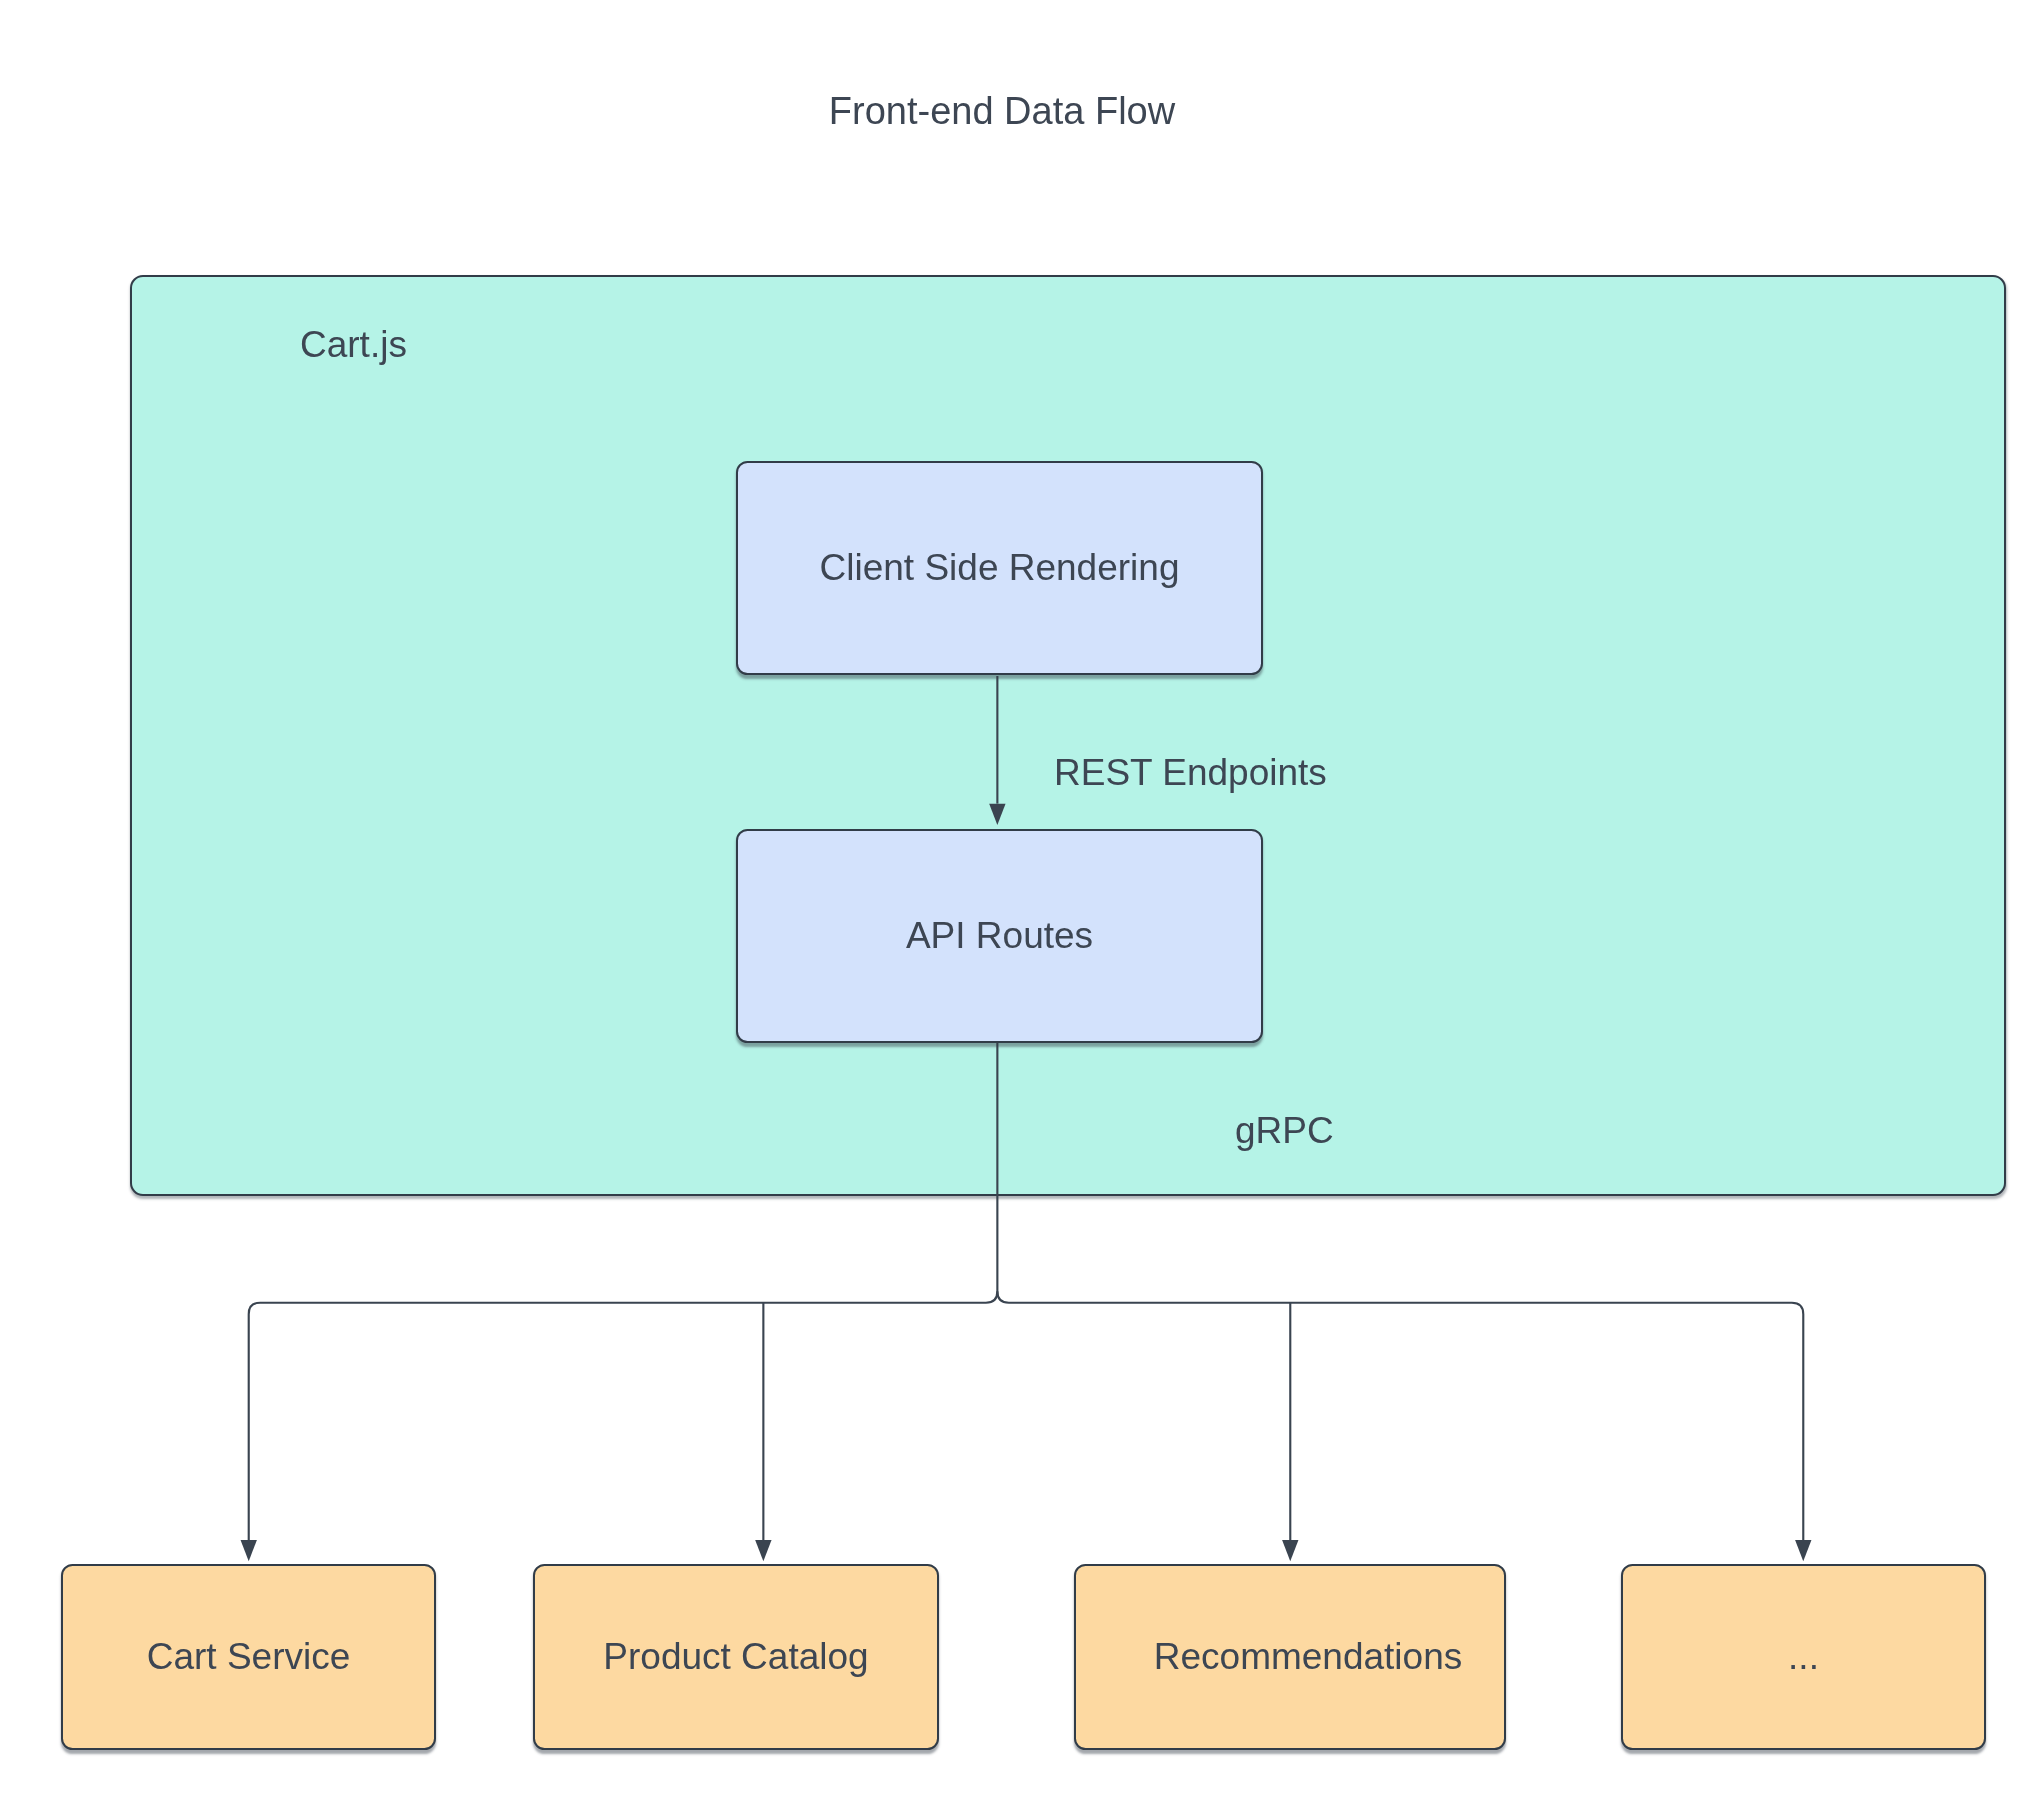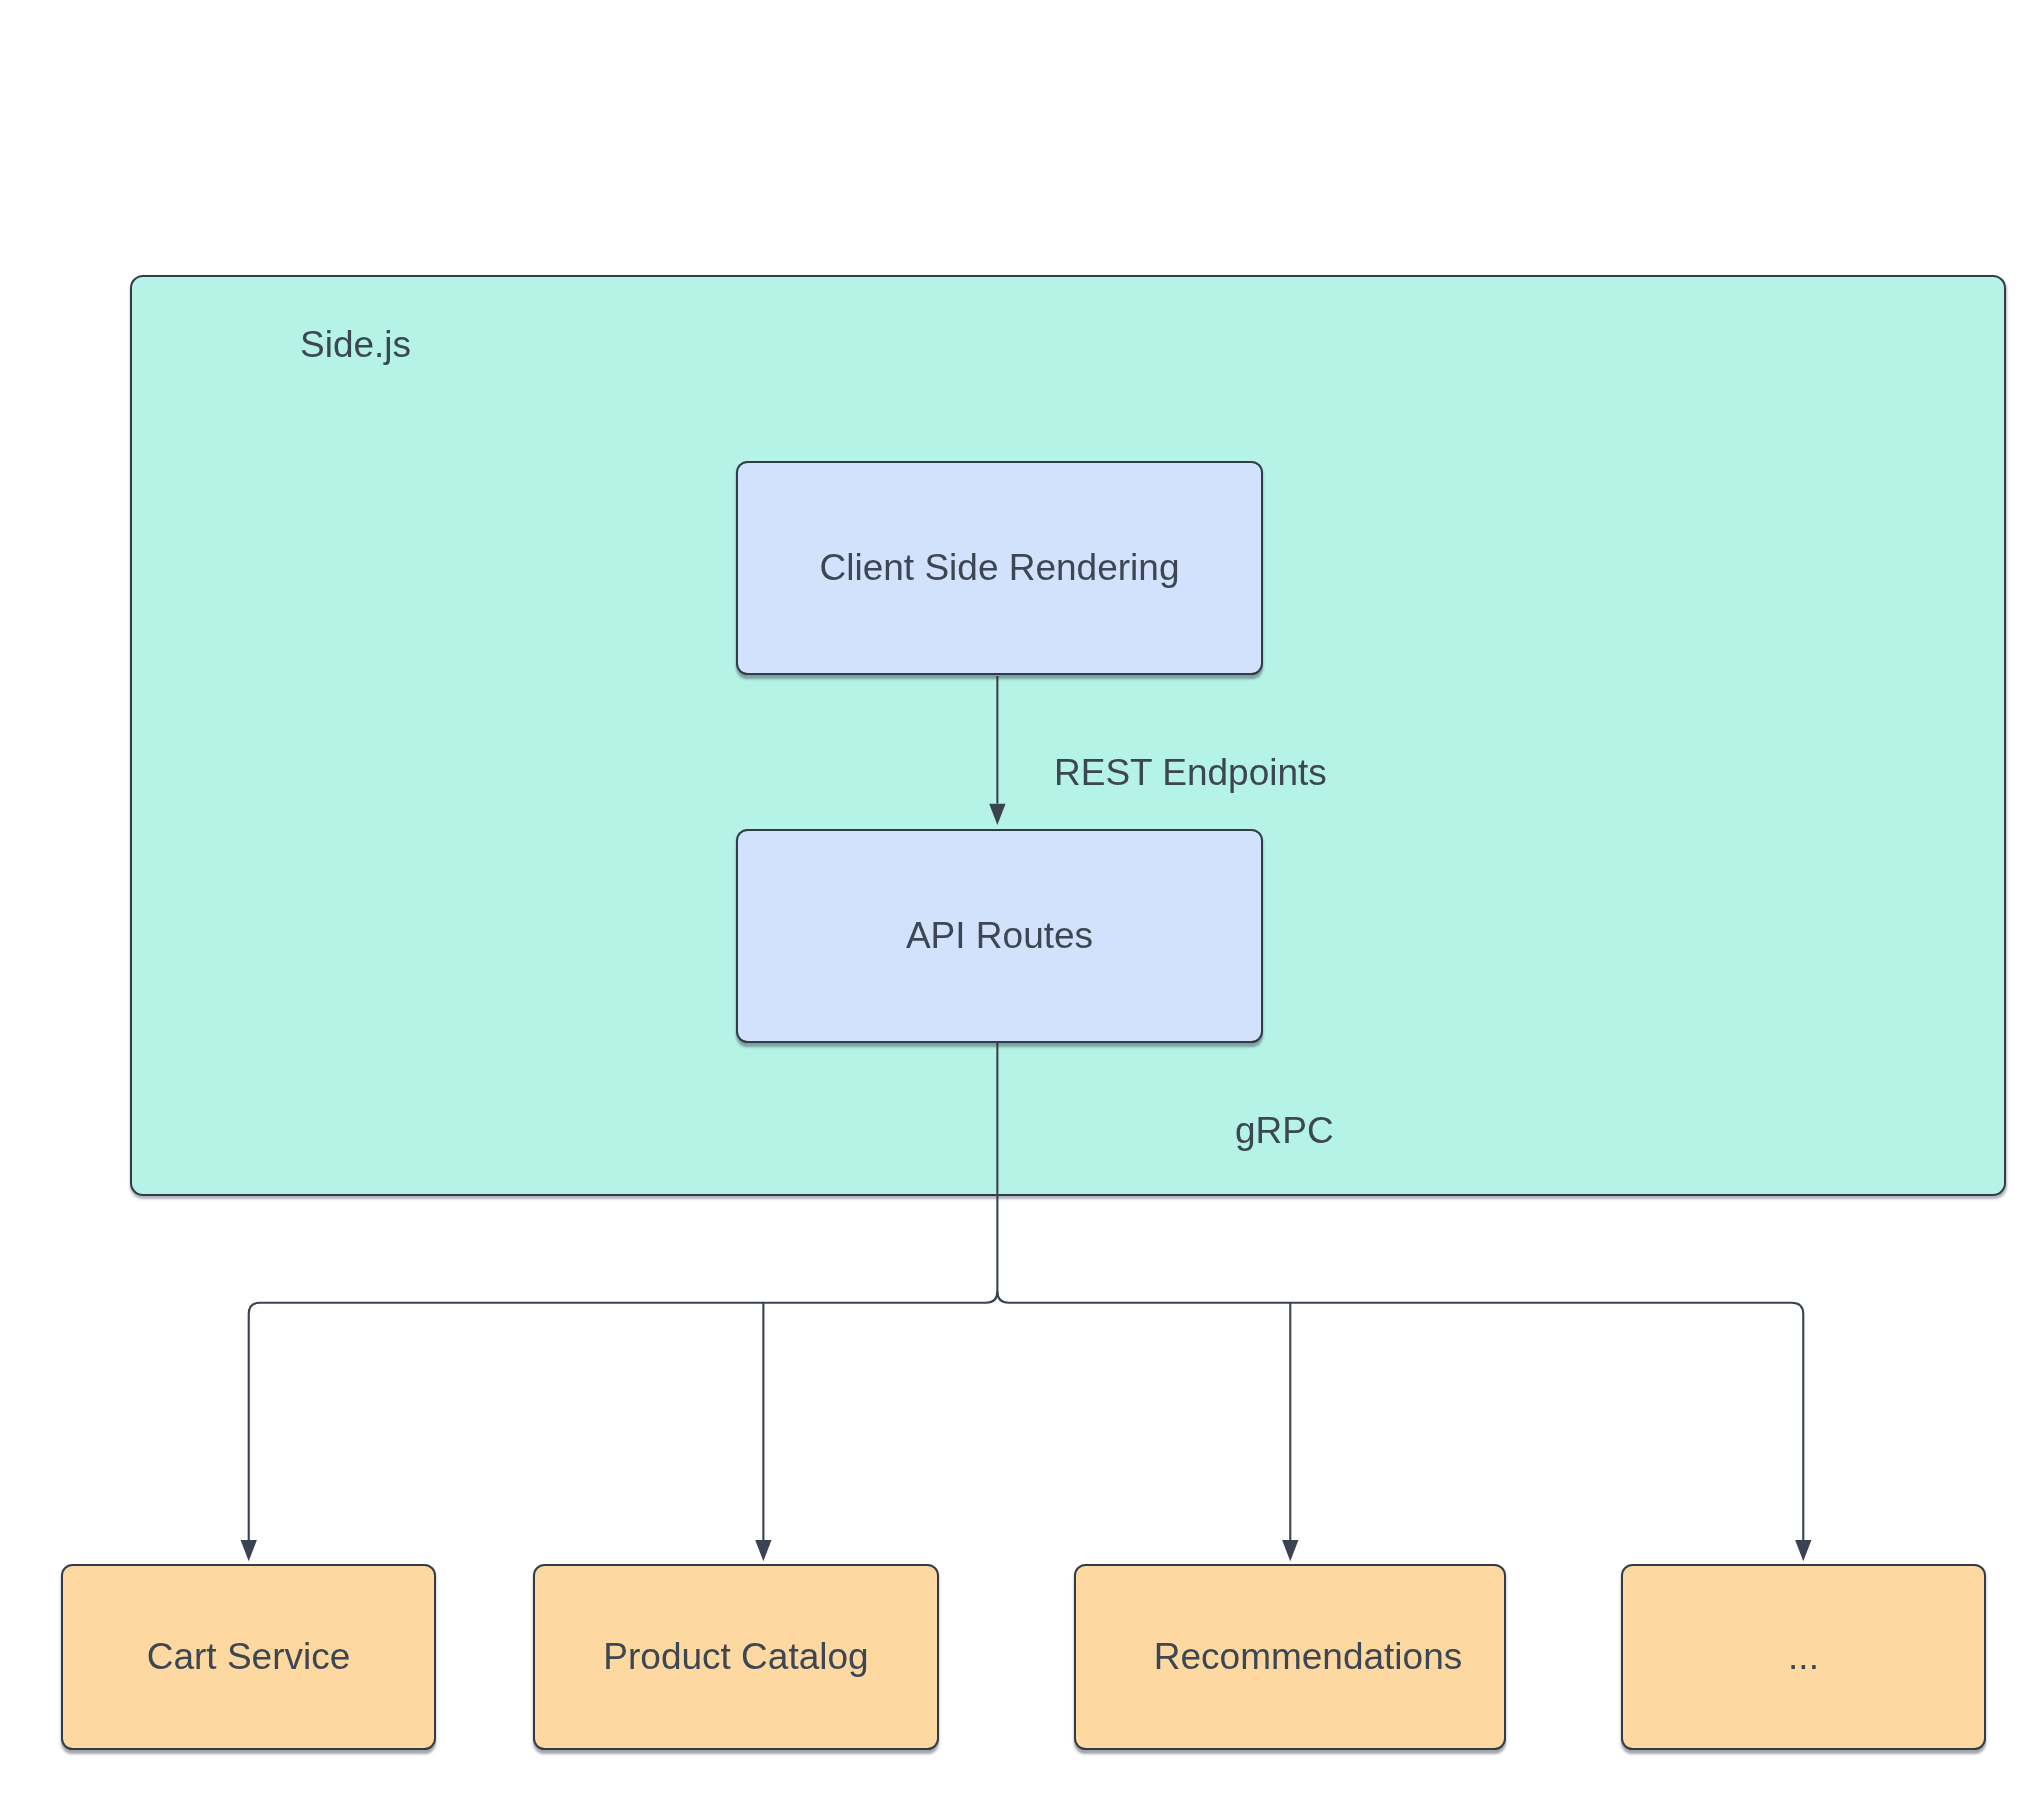--- a/index.html
+++ b/index.html
@@ -101,23 +101,24 @@
   svg.connector-layer polygon {
     fill: var(--line);
     stroke: none;
   }
 </style>
 </head>
 <body>
 
 <div class="canvas">
 
+  <div class="diagram-title">Front-end Data Flow</div>
 
   <div class="container-box"></div>
-  <div class="container-label">Side.js</div>
+  <div class="container-label">Cart.js</div>
 
   <svg class="connector-layer" viewBox="0 0 2475 2213" xmlns="http://www.w3.org/2000/svg">
 
     <line x1="1219" y1="826" x2="1219" y2="982"></line>
     <polygon points="1209,982 1229,982 1219,1008"></polygon>
 
     <path d="M1219 1274 L1219 1578 Q1219 1592 1205 1592 L318 1592 Q304 1592 304 1606 L304 1882"></path>
     <path d="M1219 1578 Q1219 1592 1233 1592 L2190 1592 Q2204 1592 2204 1606 L2204 1882"></path>
     <line x1="933" y1="1592" x2="933" y2="1882"></line>
     <line x1="1577" y1="1592" x2="1577" y2="1882"></line>

